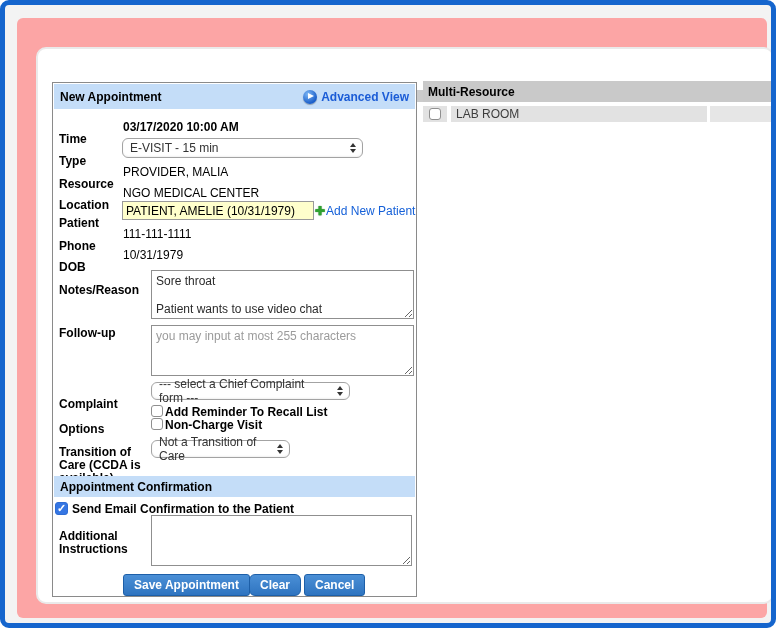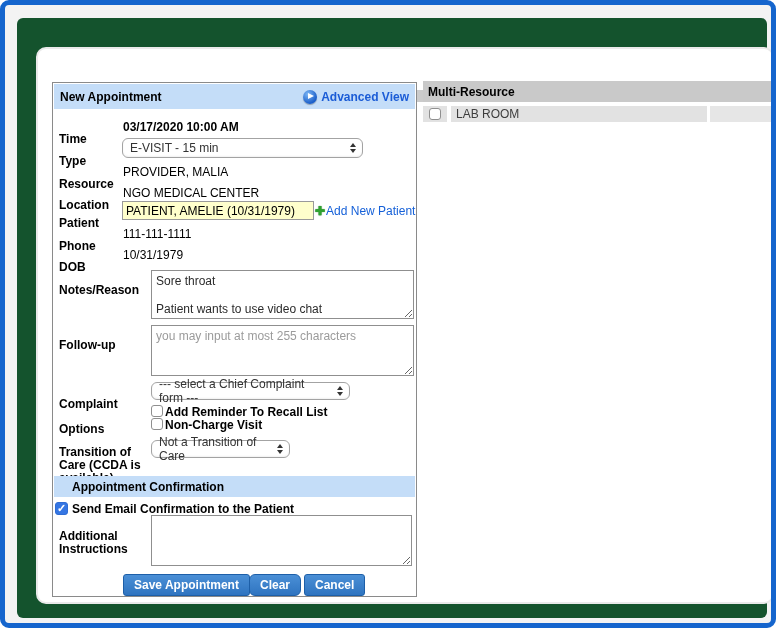--- a/index.html
+++ b/index.html
@@ -2,21 +2,21 @@
 <html><head>
 <meta charset="utf-8">
 <style>
   * { margin:0; padding:0; box-sizing:border-box; }
   html,body { width:776px; height:628px; }
   body { font-family:"Liberation Sans", sans-serif; background:#fff; }
 
   .frame { position:relative; width:776px; height:628px; background:#f3f3f3;
            border:5px solid #1565cd; border-radius:9px; overflow:hidden; }
   .card  { position:absolute; left:12px; top:13px; width:750px; height:600px;
-           background:#14532d; border-radius:6px; }
+           background:#fca5a5; border-radius:6px; }
   .inner { position:absolute; left:19px; top:29px; width:738px; height:557px;
            border:2px solid #eaeaea; border-radius:10px; background:#fff; }
 
   .topbar { position:absolute; height:12px; background:#cbcbcb; }
   .topbar.left  { left:30px; top:41px; width:370px; }
   .topbar.right { left:406px; top:41px; width:356px; }
 
   
   .form { position:absolute; left:33px; top:62px; width:365px; height:515px;
           border:1px solid #8a8a8a; background:#fff; font-size:12px; color:#000; }
@@ -64,21 +64,21 @@
   .ta-addl     { left:98px; top:432px; width:261px; height:51px; }
 
   .check { position:absolute; width:12px; height:12px; background:#fff;
          border:1px solid #8f8f8f; border-radius:3px; cursor:pointer; }
   .check.on { background:#3576e3; border-color:#2f6cd4; }
   .check.on::after { content:"✓"; position:absolute; left:1px; top:-1px;
          color:#fff; font-size:11px; font-weight:bold; }
   .cb-lbl { position:absolute; font-weight:bold; line-height:12px; }
 
   .confirm-header { position:absolute; left:1px; top:393px; right:1px; height:21px;
-         background:#c4ddf8; display:flex; align-items:center; padding:0 18px;
+         background:#c4ddf8; display:flex; align-items:center; padding:0 6px;
          font-weight:bold; }
 
   .btn { position:absolute; top:491px; height:22px; background:#3b82cc;
          background:linear-gradient(#4a8fd6, #2f74c0); border:1px solid #1d5fa8;
          border-radius:3px; color:#fff; font:bold 12px "Liberation Sans",sans-serif;
          padding:0 10px; cursor:pointer; }
 
   
   .mr-header { position:absolute; left:406px; top:63px; width:356px; height:21px;
          background:#c9c9c9; display:flex; align-items:center; padding:0 5px;
@@ -141,21 +141,21 @@
         <span class="val" style="left:70px; top:145px;">111-111-1111</span>
 
         <span class="lbl" style="left:6px; top:166px;">DOB</span>
         <span class="val" style="left:70px; top:166px;">10/31/1979</span>
 
         <span class="lbl" style="left:6px; top:189px;">Notes/Reason</span>
         <textarea class="ta-notes" style="">Sore throat
 
 Patient wants to use video chat</textarea>
 
-        <span class="lbl" style="left:6px; top:244px;">Follow-up</span>
+        <span class="lbl" style="left:6px; top:232px;">Follow-up</span>
         <textarea class="ta-followup" placeholder="you may input at most 255 characters" style=""></textarea>
 
         <span class="lbl" style="left:6px; top:303px;">Complaint</span>
         <div class="mac-select" style="left:98px; top:299px; width:199px; height:18px;">
           <span>--- select a Chief Complaint form ---</span>
           <span class="stepper">
               <span class="tri-up"></span>
               <span class="tri-down"></span>
             </span>
         </div>

